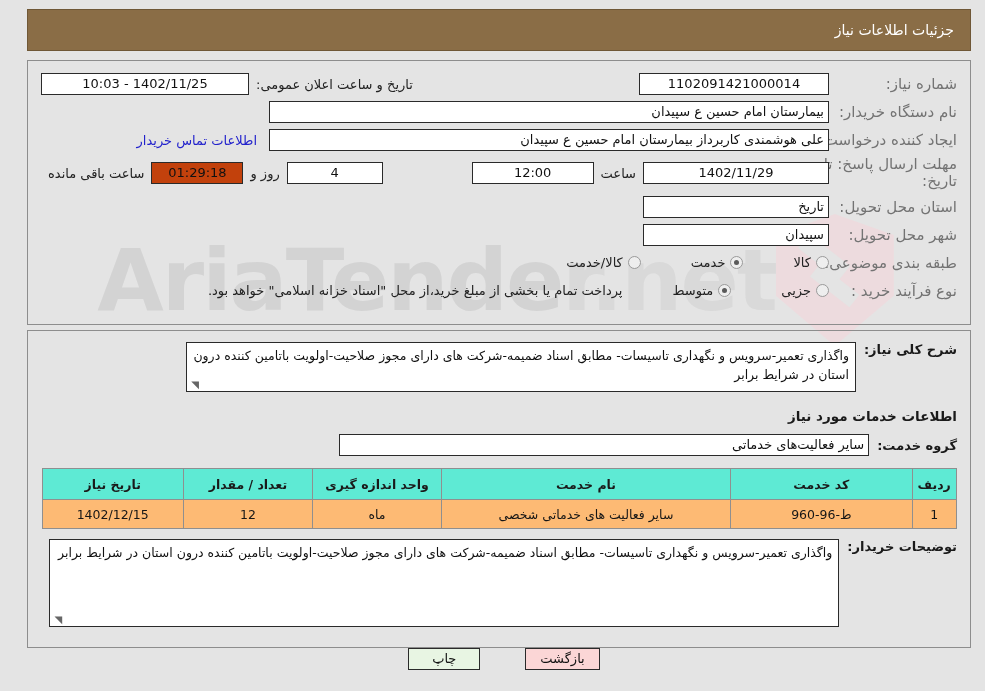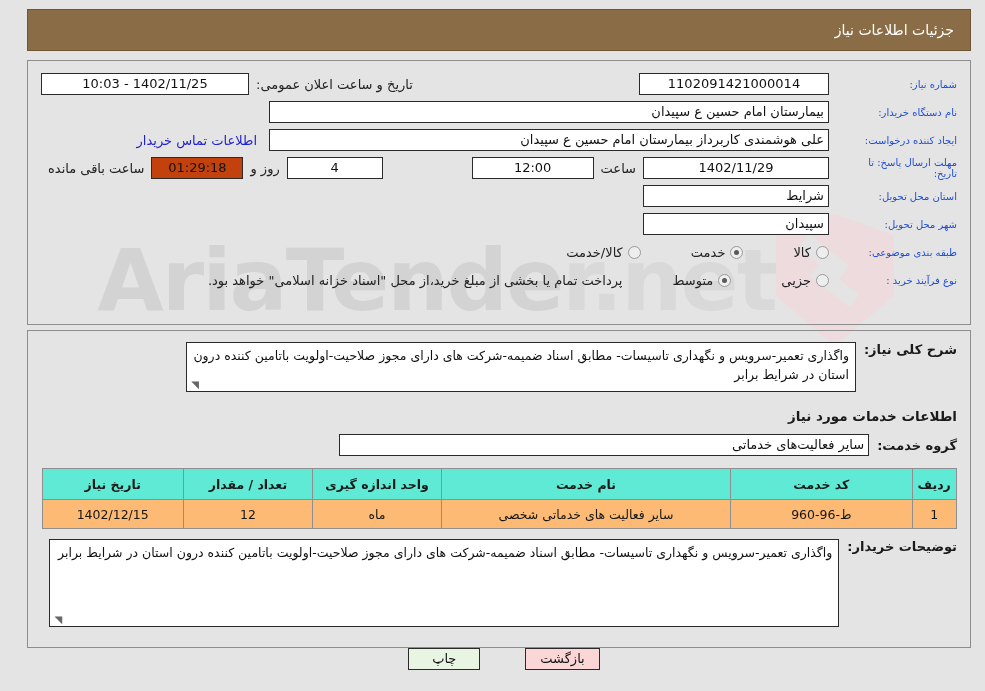--- a/index.html
+++ b/index.html
@@ -101,22 +101,22 @@
     padding: 12px 14px 0 14px;
     z-index: 4;
   }
   .row {
     display: flex;
     align-items: center;
     min-height: 24px;
     margin-bottom: 4px;
   }
   .lbl {
-    font-size: 10px;
-    color: #1d4ed8;
+    font-size: 15px;
+    color: #737373;
     text-align: right;
     white-space: nowrap;
     flex: 0 0 auto;
   }
   .lbl.w-main { width: 128px; }
   .lbl.two-line { line-height: 1.15; }
 
   .fld {
     background: #ffffff;
     border: 1px solid #2a2a2a;
@@ -356,21 +356,21 @@
     <span class="fld f-hour num">12:00</span>
     <span class="spacer"></span>
     <span class="fld f-days num">4</span>
     <span class="inline-lbl">روز و</span>
     <span class="fld f-count num yellow">01:29:18</span>
     <span class="inline-lbl">ساعت باقی مانده</span>
   </div>
 
   <div class="row">
     <span class="lbl w-main">استان محل تحویل:</span>
-    <span class="fld f-prov">شرایط</span>
+    <span class="fld f-prov">تاریخ</span>
   </div>
 
   <div class="row">
     <span class="lbl w-main">شهر محل تحویل:</span>
     <span class="fld f-city">سپیدان</span>
   </div>
 
   <div class="row">
     <span class="lbl w-main">طبقه بندی موضوعی:</span>
     <span class="radio-group">

